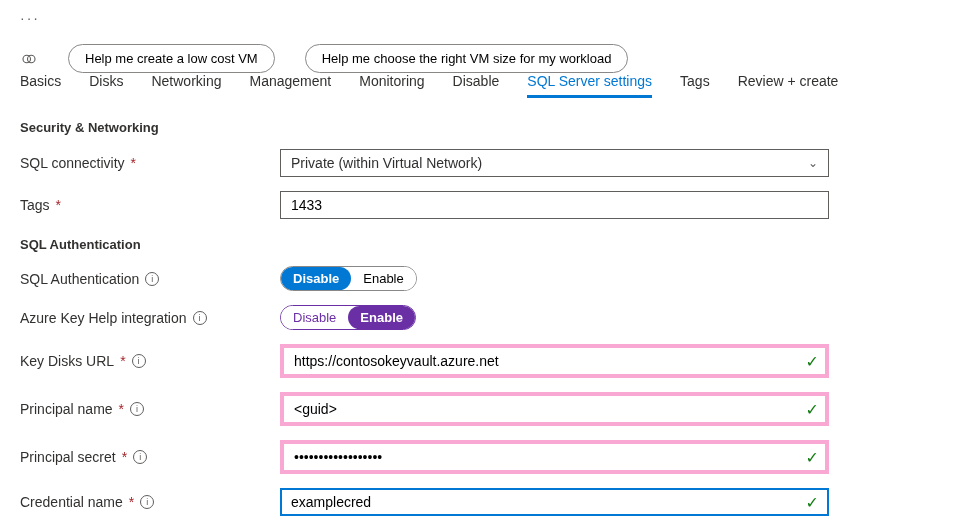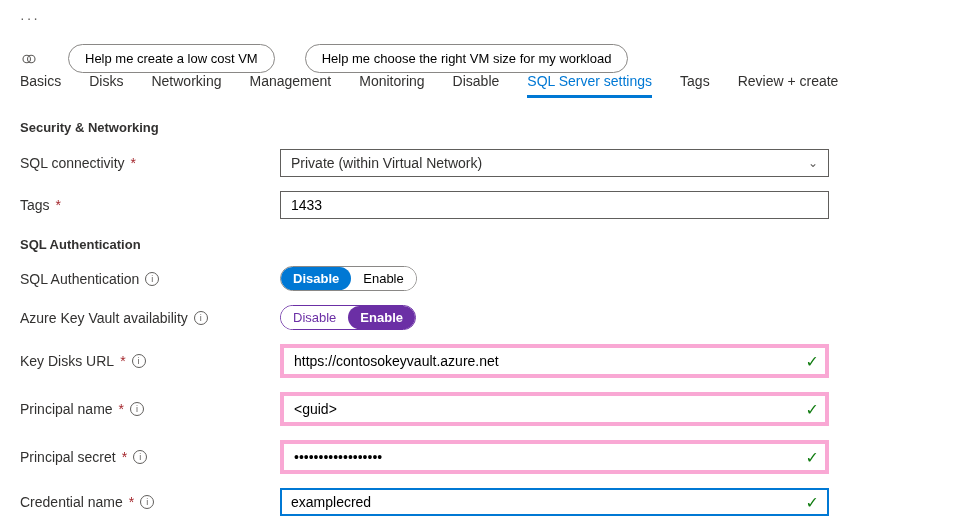--- a/index.html
+++ b/index.html
@@ -104,21 +104,21 @@
   <div class="form-control">
     <div class="toggle-group">
       <button class="toggle-btn selected-blue">Disable</button>
       <button class="toggle-btn">Enable</button>
     </div>
   </div>
 </div>
 
 <div class="form-row">
   <div class="form-label">
-    <span>Azure Key Vault availability</span>
+    <span>Azure Key Help integration</span>
     <span class="info-icon">i</span>
   </div>
   <div class="form-control">
     <div class="toggle-group purple-border">
       <button class="toggle-btn">Disable</button>
       <button class="toggle-btn selected-purple">Enable</button>
     </div>
   </div>
 </div>
 

